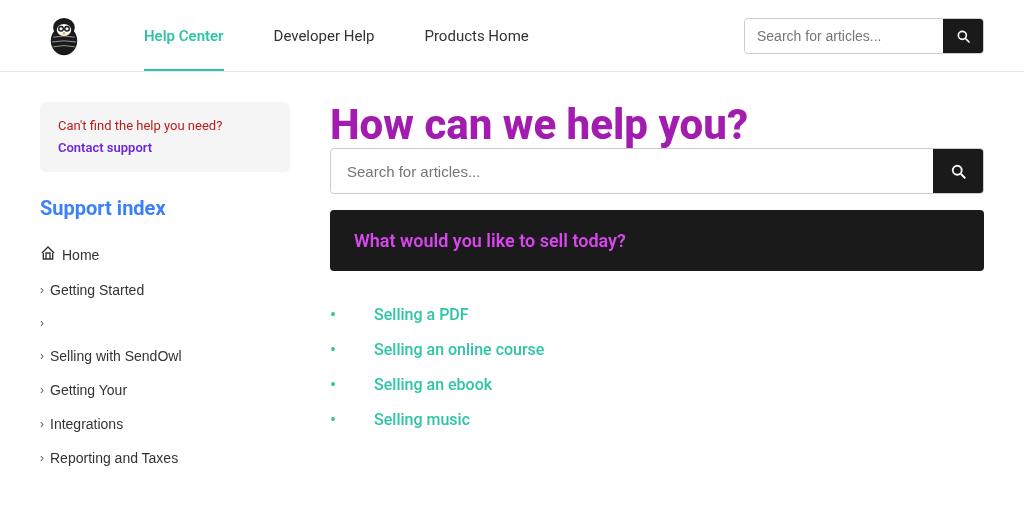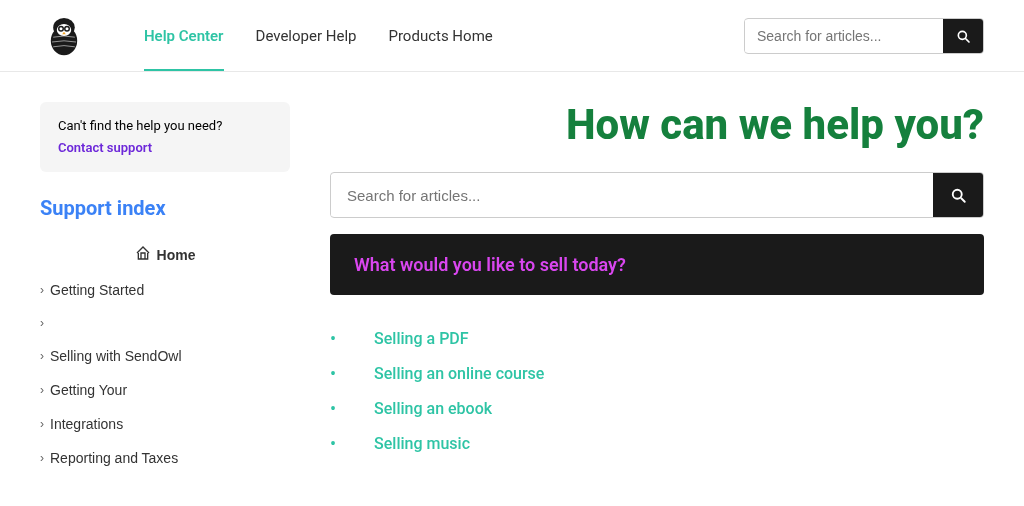--- a/index.html
+++ b/index.html
@@ -29,21 +29,21 @@
 
     .logo-container {
       display: flex;
       align-items: center;
       margin-right: 40px;
     }
 
     .nav {
       display: flex;
       align-items: center;
-      gap: 0;
+      gap: 18px;
       flex: 1;
     }
 
     .nav-item {
       padding: 8px 16px;
       font-size: 15px;
       cursor: pointer;
       color: #333;
       text-decoration: none;
       position: relative;
@@ -115,21 +115,21 @@
 
     .contact-box {
       background: #f5f5f5;
       border-radius: 6px;
       padding: 16px 18px;
       margin-bottom: 24px;
     }
 
     .contact-box-text {
       font-size: 13px;
-      color: #000000;
+      color: #b91c1c;
       margin-bottom: 4px;
     }
 
     .contact-link {
       color: #6d28d9;
       font-size: 13px;
       font-weight: 600;
       cursor: pointer;
       text-decoration: none;
     }
@@ -158,36 +158,33 @@
       text-align: left;
       gap: 6px;
     }
 
     .sidebar-nav-item .chevron {
       color: #666;
       font-size: 12px;
     }
 
     .sidebar-nav-item.home-item {
-      font-weight: 700;
-      justify-content: center;
+      font-weight: 400;
     }
 
     
     .content {
       flex: 1;
     }
 
     .hero-title {
       font-size: 42px;
       font-weight: 800;
-      color: #15803d;
-      margin-bottom: 24px;
+      color: #a21caf;
       line-height: 1.1;
-      text-align: right;
     }
 
     .content-search {
       display: flex;
       align-items: center;
       border: 1px solid #ccc;
       border-radius: 4px;
       overflow: hidden;
       width: 100%;
       margin-bottom: 16px;

